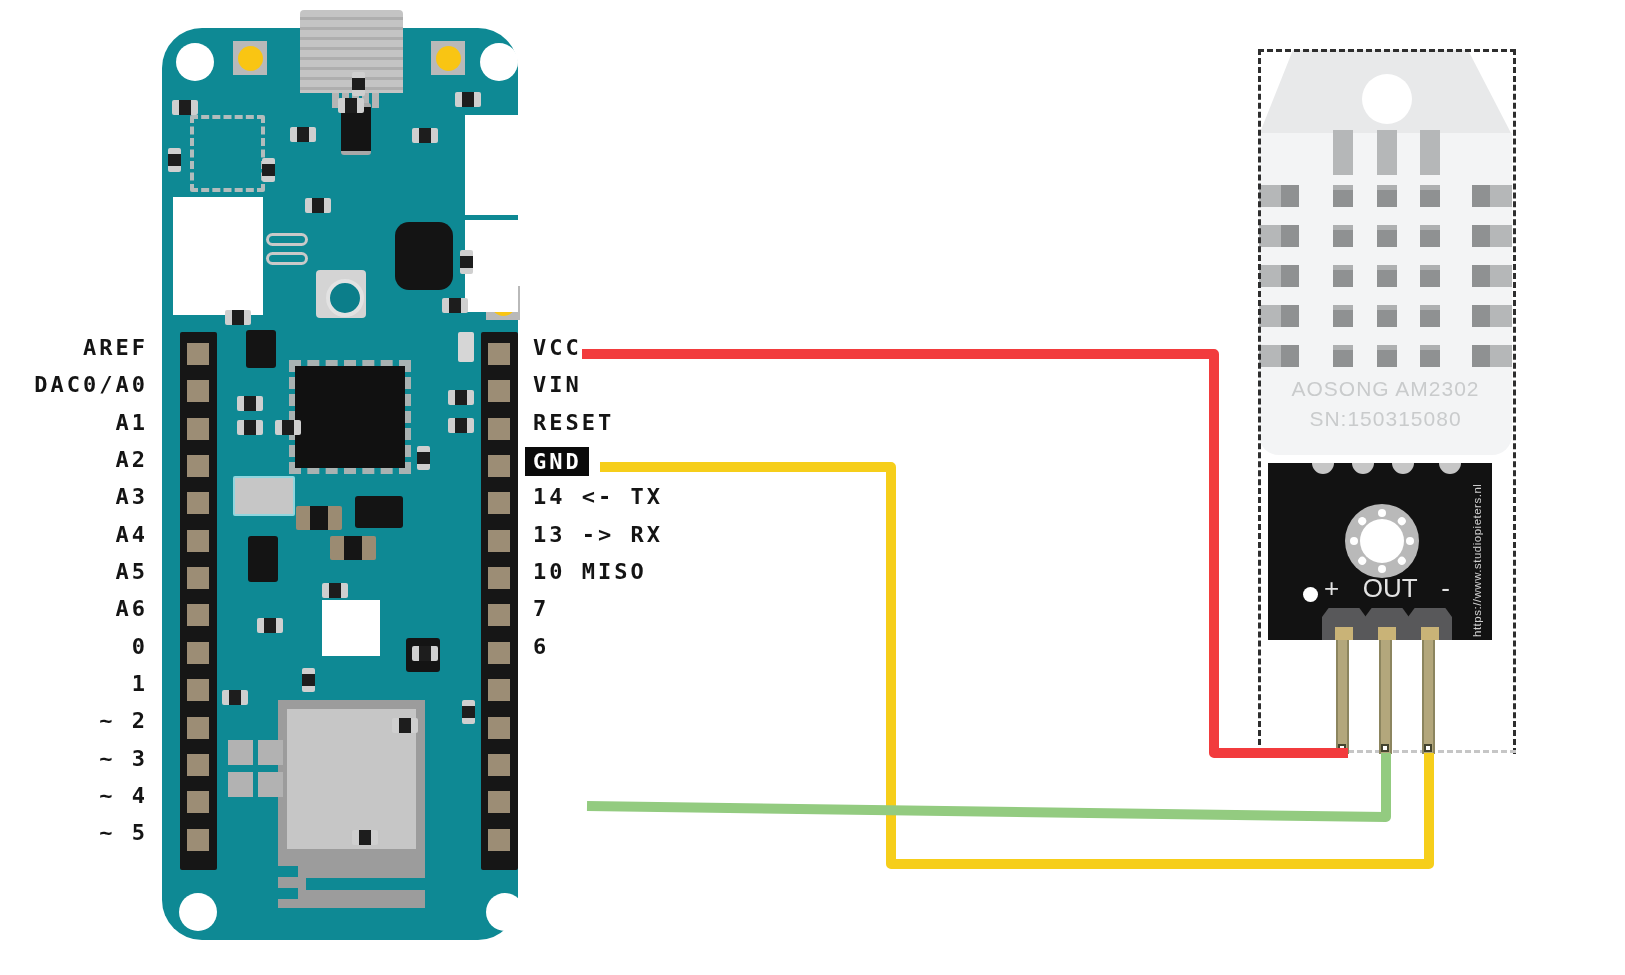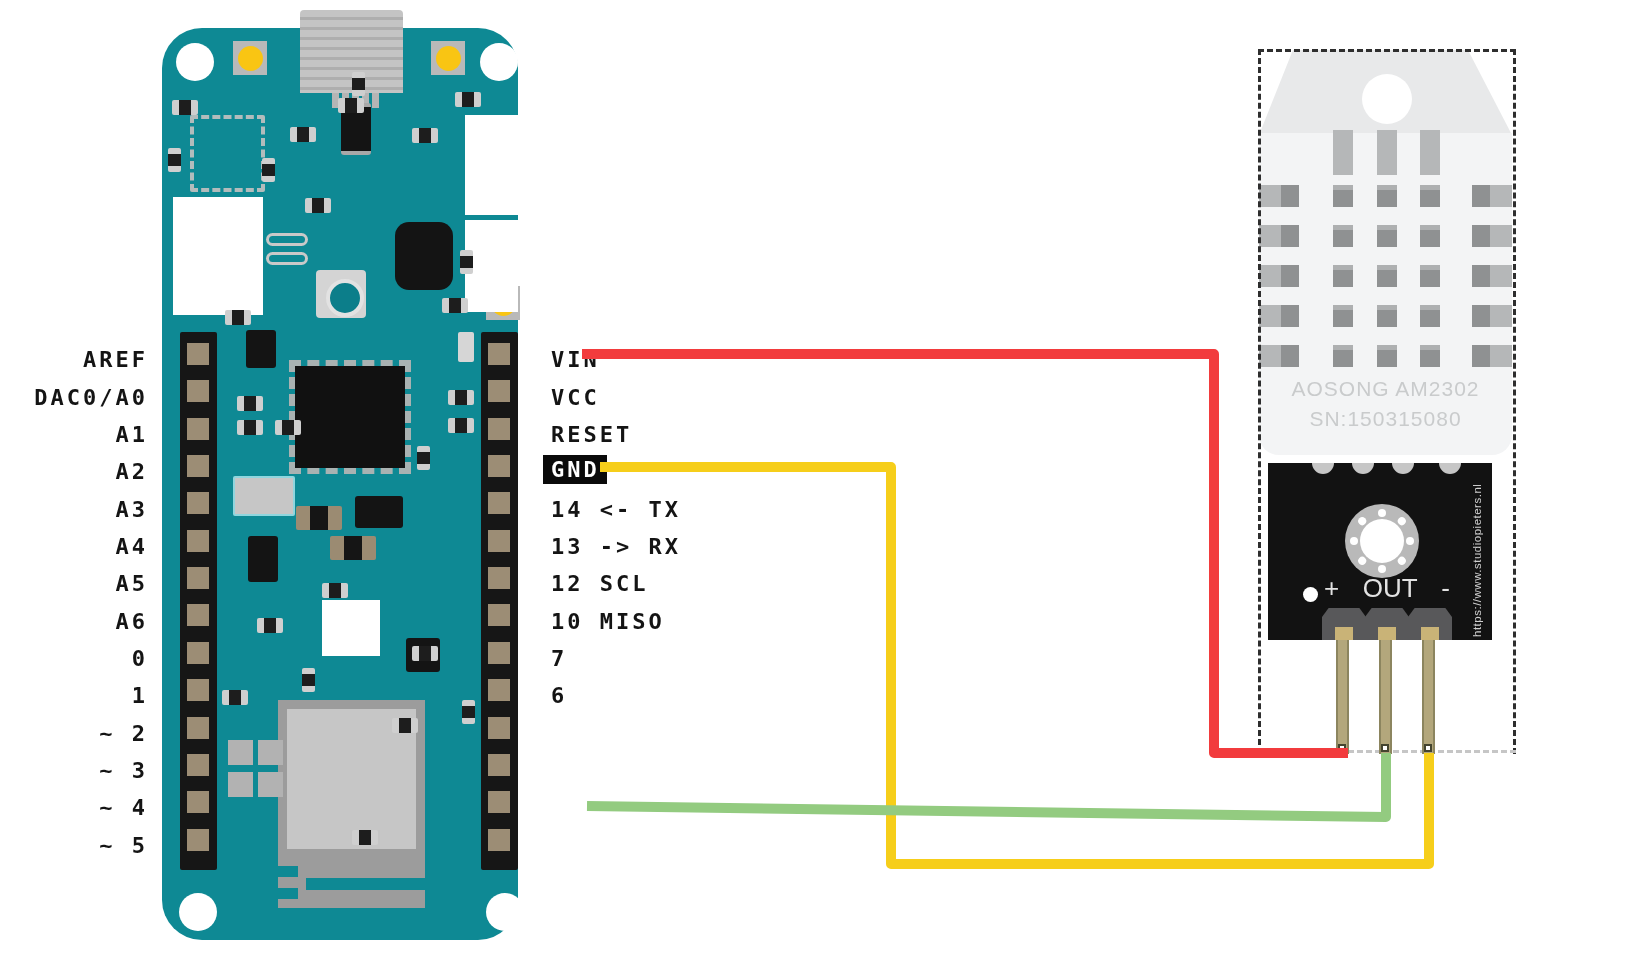--- a/index.html
+++ b/index.html
@@ -34,21 +34,21 @@
   .header{position:absolute;width:37px;height:538px;background:#161616;border-radius:2px;}
   .pads{position:absolute;left:7px;top:11px;width:22px;height:508px;
         background:repeating-linear-gradient(180deg,#9c8d75 0 22px,transparent 22px 37.35px);}
   .gpad{position:absolute;width:25px;height:25px;background:#b2b2b2;}
   .module{position:absolute;background:#9c9c9c;}
   .module .in{position:absolute;inset:9px;background:#c6c6c6;}
   .silver{position:absolute;background:#d6d6d6;border-radius:2px;}
 
   
   .pin-col{position:absolute;display:flex;flex-direction:column;}
-  .pin-row{height:37.35px;display:flex;align-items:flex-end;padding-left:18px;}
+  .pin-row{height:37.35px;display:flex;align-items:flex-start;}
   .pin-row span{font-size:22px;font-weight:bold;letter-spacing:3px;color:#141414;white-space:pre;}
   #left-labels{left:0;top:335px;width:148px;}
   #left-labels .pin-row{justify-content:flex-end;}
   #right-labels{left:533px;top:335px;width:230px;}
   .gnd span{background:#0a0a0a;color:#fff;padding:2px 7px 2px 8px;margin-left:-8px;}
 
   
   #dashed-box{position:absolute;left:1258px;top:49px;width:252px;height:702px;
               border:3px dashed #2e2e2e;border-bottom:none;}
   #dashed-bottom{position:absolute;left:1258px;top:750px;width:258px;height:0;
@@ -231,39 +231,36 @@
     <div class="pin-row">
         <span>~ 4</span>
       </div>
     <div class="pin-row">
         <span>~ 5</span>
       </div>
   </div>
 
   <div id="right-labels" class="pin-col">
     <div class="pin-row">
+        <span>VCC</span>
+      </div>
+    <div class="pin-row">
         <span>VIN</span>
-      </div>
-    <div class="pin-row">
-        <span>VCC</span>
       </div>
     <div class="pin-row">
         <span>RESET</span>
       </div>
     <div class="pin-row gnd">
         <span>GND</span>
       </div>
     <div class="pin-row">
         <span>14 &lt;- TX</span>
       </div>
     <div class="pin-row">
         <span>13 -&gt; RX</span>
-      </div>
-    <div class="pin-row">
-        <span>12 SCL</span>
       </div>
     <div class="pin-row">
         <span>10 MISO</span>
       </div>
     <div class="pin-row">
         <span>7</span>
       </div>
     <div class="pin-row">
         <span>6</span>
       </div>

